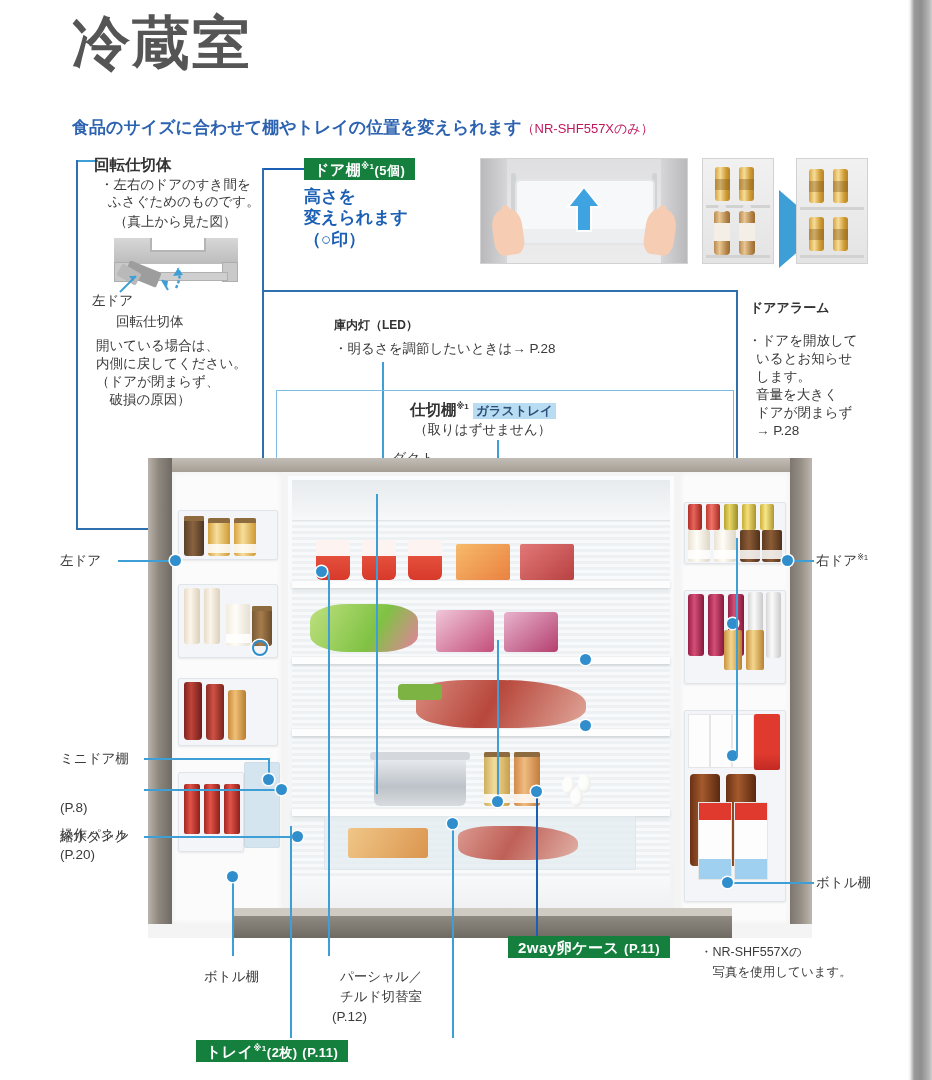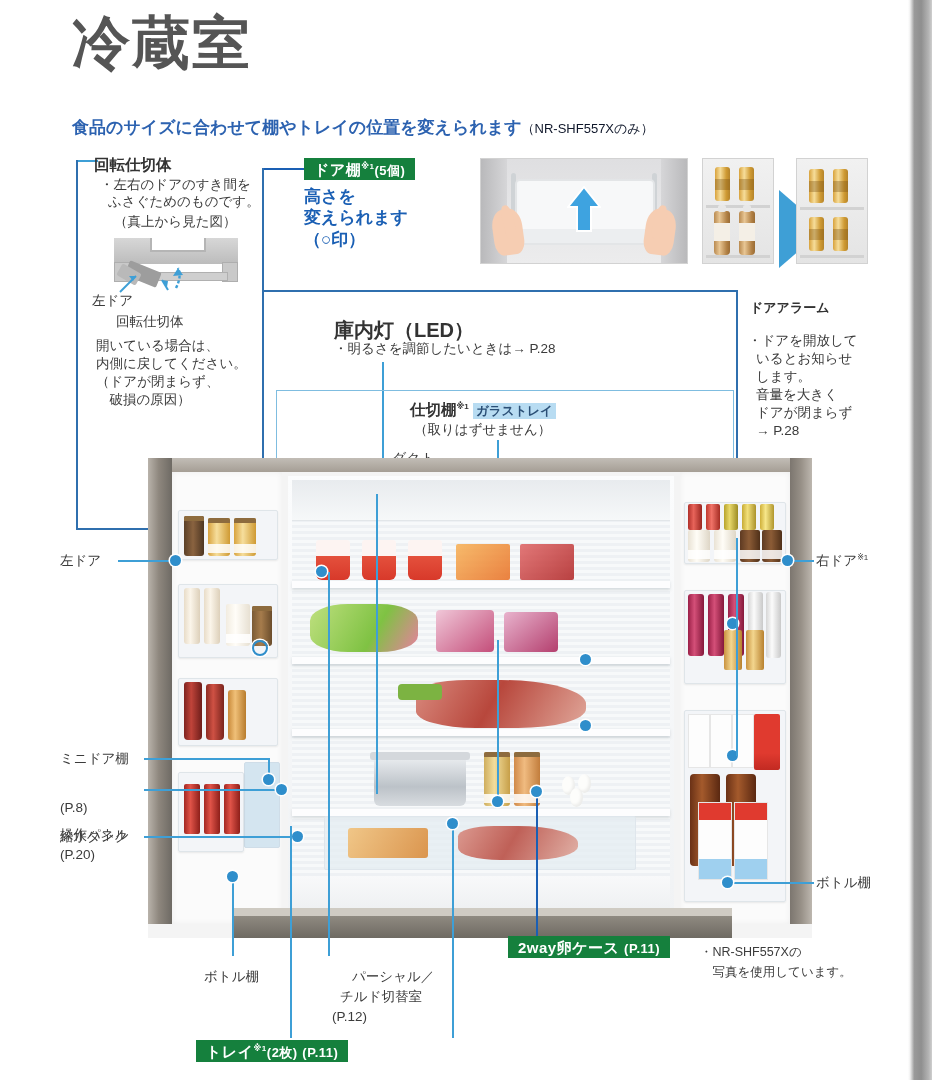--- a/index.html
+++ b/index.html
@@ -9,21 +9,21 @@
     color:#3b3b3b;
   }
   .page{position:absolute;left:0;top:0;width:908px;height:1080px;background:#fff;}
   .page-edge{position:absolute;left:908px;top:0;width:24px;height:1080px;
     background:linear-gradient(to right,#ffffff 0%,#f2f2f2 8%,#9a9a9a 26%,#8f8f8f 55%,#b4b4b4 86%,#cfcfcf 100%);}
 
   
   .title{position:absolute;left:72px;top:14px;font-size:58px;font-weight:bold;
     color:#555555;letter-spacing:2px;line-height:1;}
   .subtitle{position:absolute;left:72px;top:116px;font-size:17px;font-weight:bold;color:#2c62b0;white-space:nowrap;}
-  .subtitle .paren{font-size:13px;font-weight:normal;color:#0f172a;}
+  .subtitle .paren{font-size:13px;font-weight:normal;color:#be185d;}
 
   
   .lbl{position:absolute;font-size:13.5px;line-height:1.28;color:#3b3b3b;white-space:nowrap;}
   .lbl.hd{font-size:15.5px;font-weight:bold;color:#333;}
   .sup{font-size:8px;vertical-align:super;}
 
   
   .pill{position:absolute;background:#15803d;color:#fff;font-weight:bold;
     font-size:15px;padding:3px 10px 0;white-space:nowrap;letter-spacing:0.5px;}
   .pill .pg{font-weight:bold;font-size:13px;}
@@ -250,21 +250,21 @@
         <span class="band"></span>
       </div>
     <div class="can" style="left:12px;top:58px;">
         <span class="band"></span>
       </div>
     <div class="can" style="left:36px;top:58px;">
         <span class="band"></span>
       </div>
   </div>
 
-  <div class="lbl hd" style="left:334px;top:318px;font-size:20px;">庫内灯（LED）</div>
+  <div class="lbl hd" style="left:334px;top:318px;font-size:12px;">庫内灯（LED）</div>
   <div class="lbl" style="left:334px;top:340px;">・明るさを調節したいときは→ P.28</div>
   <div class="ln lnv" style="left:382px;top:362px;height:130px;"></div>
   <div class="dot" style="left:377px;top:488px;"></div>
 
   <div class="lbox" style="left:276px;top:390px;width:456px;height:150px;border-bottom:none;border-color:#7fbde0;"></div>
   <div class="lbl hd" style="left:410px;top:400px;">
     <span>仕切棚</span><span class="sup">※1</span>
     <span class="chip">ガラストレイ</span>
   </div>
   <div class="lbl" style="left:414px;top:421px;">（取りはずせません）</div>
@@ -448,21 +448,21 @@
   <div class="lbl" style="left:816px;top:874px;">ボトル棚</div>
   <div class="ln lnh" style="left:730px;top:882px;width:84px;"></div>
   <div class="dot" style="left:722px;top:877px;"></div>
 
   <div class="ln lnv" style="left:232px;top:876px;height:80px;"></div>
   <div class="dot" style="left:227px;top:871px;"></div>
   <div class="lbl" style="left:204px;top:968px;">ボトル棚</div>
 
   <div class="ln lnv" style="left:328px;top:572px;height:384px;"></div>
   <div class="dot" style="left:316px;top:566px;"></div>
-  <div class="lbl" style="left:352px;top:968px;">パーシャル／</div>
+  <div class="lbl" style="left:340px;top:968px;">パーシャル／</div>
   <div class="lbl" style="left:340px;top:988px;">チルド切替室</div>
   <div class="lbl" style="left:332px;top:1008px;">(P.12)</div>
 
   <div class="ln lnv" style="left:290px;top:826px;height:212px;"></div>
   <div class="pill" style="left:196px;top:1040px;">
     <span>トレイ</span><span class="sup">※1</span><span class="pg">(2枚)</span> <span class="pg">(P.11)</span>
   </div>
 
   <div class="ln lnv" style="left:452px;top:822px;height:216px;"></div>
   <div class="dot" style="left:447px;top:818px;"></div>

